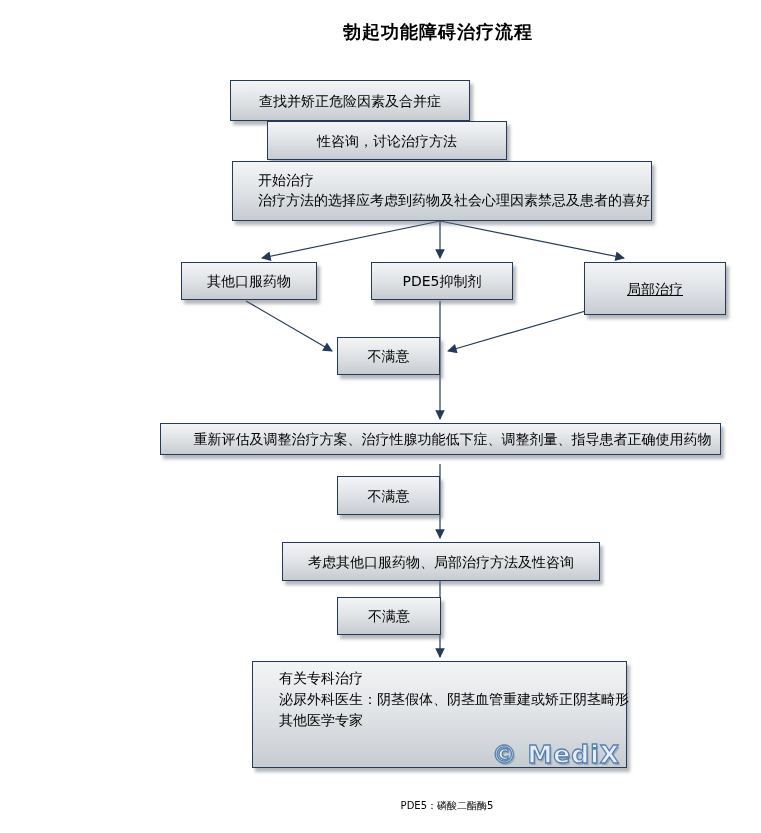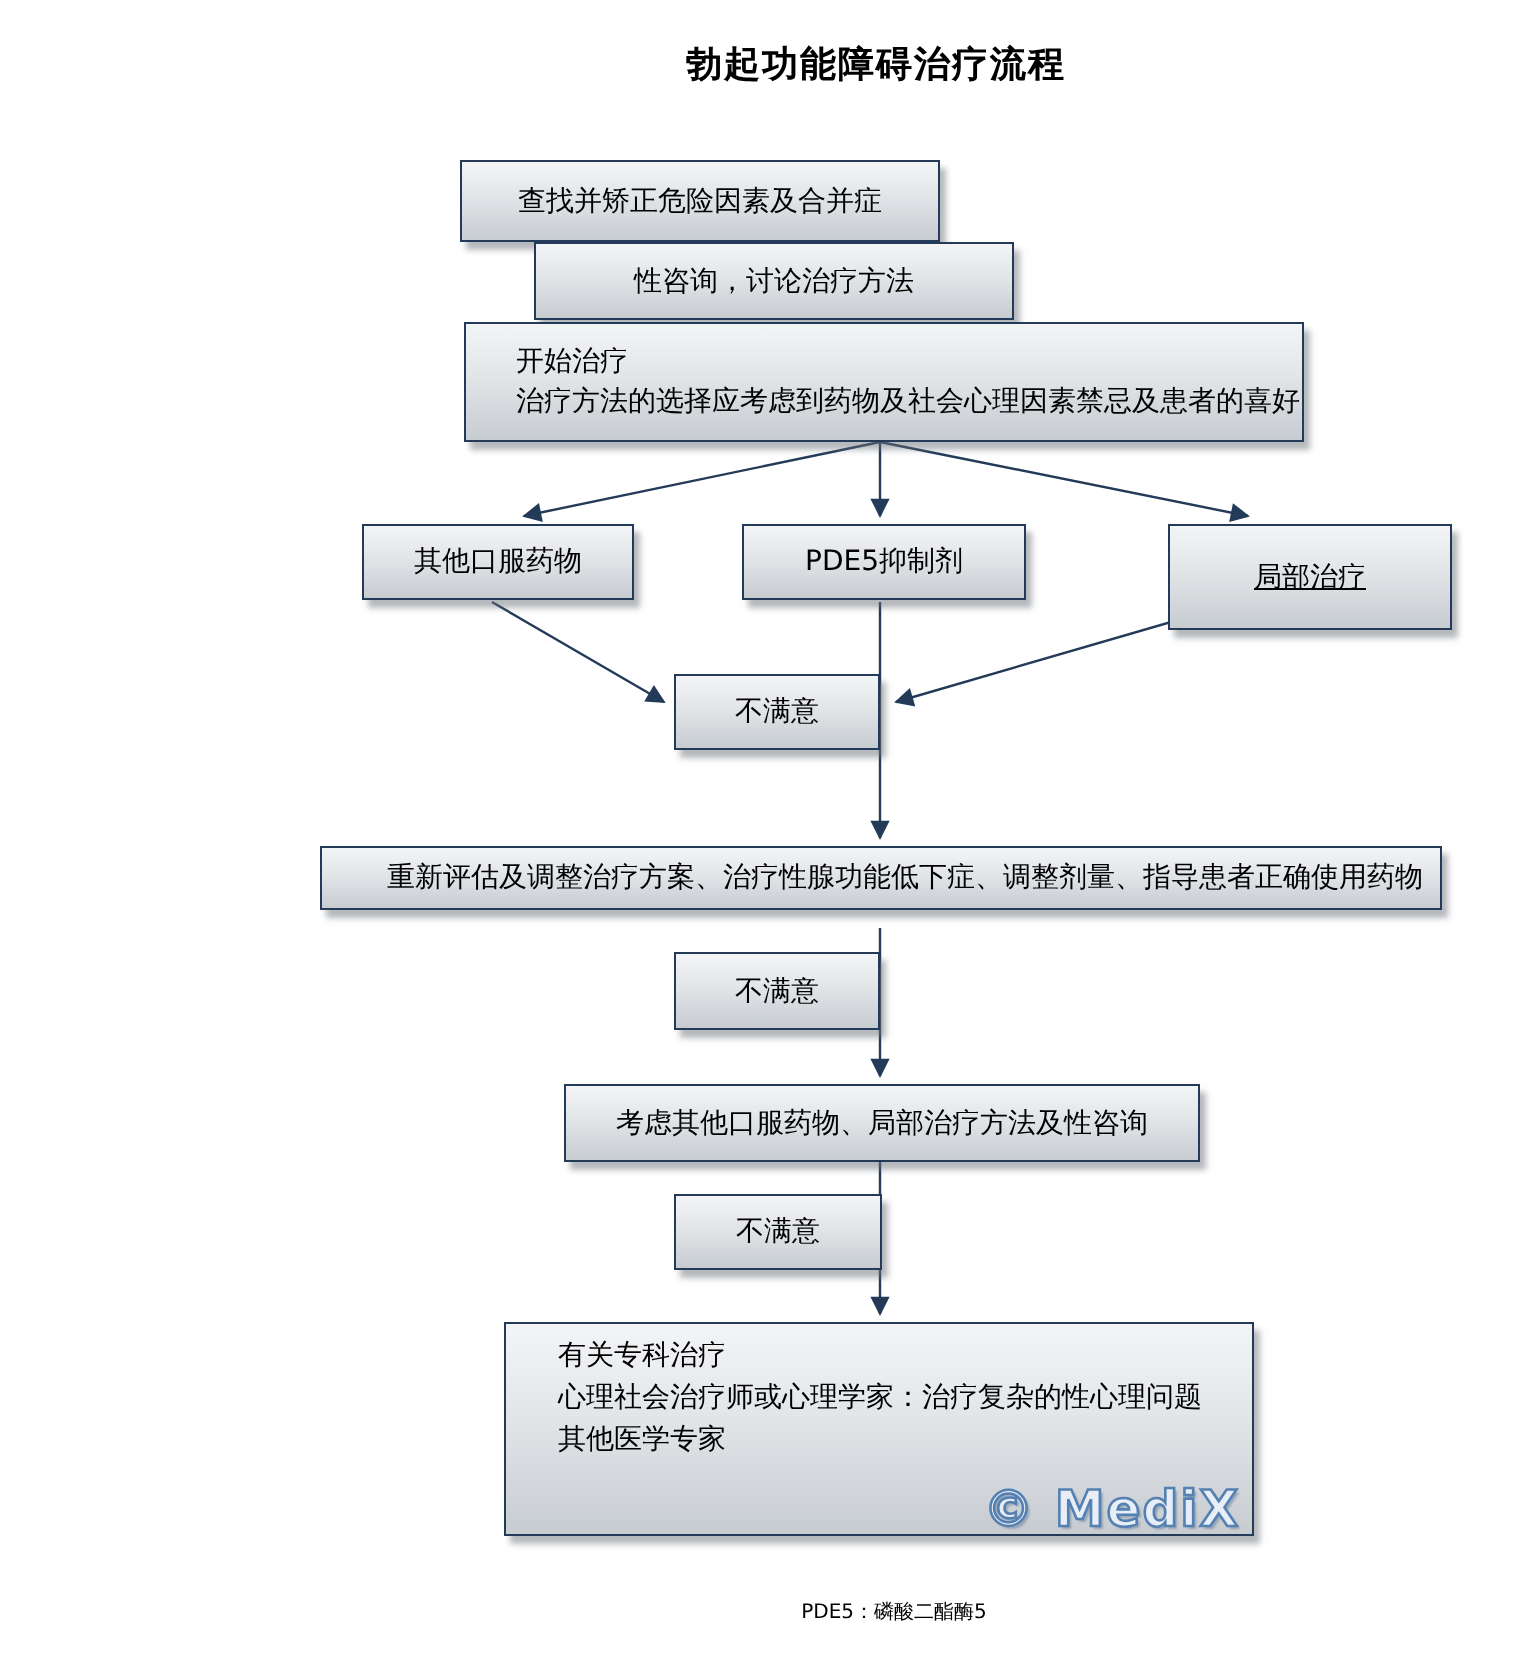--- a/index.html
+++ b/index.html
@@ -93,21 +93,21 @@
   </svg>
 
   <div class="node" style="left:230px; top:80px;  width:240px; height:41px;">
     <span>查找并矫正危险因素及合并症</span>
   </div>
 
   <div class="node" style="left:230px; top:121px; width:240px; height:39px;margin-left:37px;">
     <span>性咨询，讨论治疗方法</span>
   </div>
 
-  <div class="node left-align" style="left:232px; top:161px; width:420px; height:60px; padding-left:25px;">
+  <div class="node left-align" style="left:232px; top:161px; width:420px; height:60px; padding-left:25px;font-family:Liberation Serif, serif;">
     <span>开始治疗</span>
     <span>治疗方法的选择应考虑到药物及社会心理因素禁忌及患者的喜好</span>
   </div>
 
   <div class="node" style="left:181px; top:262px; width:136px; height:38px;">
     <span>其他口服药物</span>
   </div>
 
   <div class="node" style="left:371px; top:262px; width:142px; height:38px;">
     <span>PDE5抑制剂</span>
@@ -132,20 +132,20 @@
   <div class="node" style="left:282px; top:542px; width:318px; height:39px;">
     <span>考虑其他口服药物、局部治疗方法及性咨询</span>
   </div>
 
   <div class="node" style="left:337px; top:597px; width:104px; height:38px;">
     <span>不满意</span>
   </div>
 
   <div class="node left-align" style="left:252px; top:661px; width:375px; height:107px; padding-left:26px; padding-top:6px; line-height:21px; justify-content:flex-start;">
     <span>有关专科治疗</span>
-    <span>心理社会治疗师或心理学家：治疗复杂的性心理问题</span>
+    <span>泌尿外科医生：阴茎假体、阴茎血管重建或矫正阴茎畸形</span>
     <span>其他医学专家</span>
     <div class="watermark">© MediX</div>
   </div>
 
   <div class="footnote">PDE5：磷酸二酯酶5</div>
 
 </div>
 
 </body></html>

